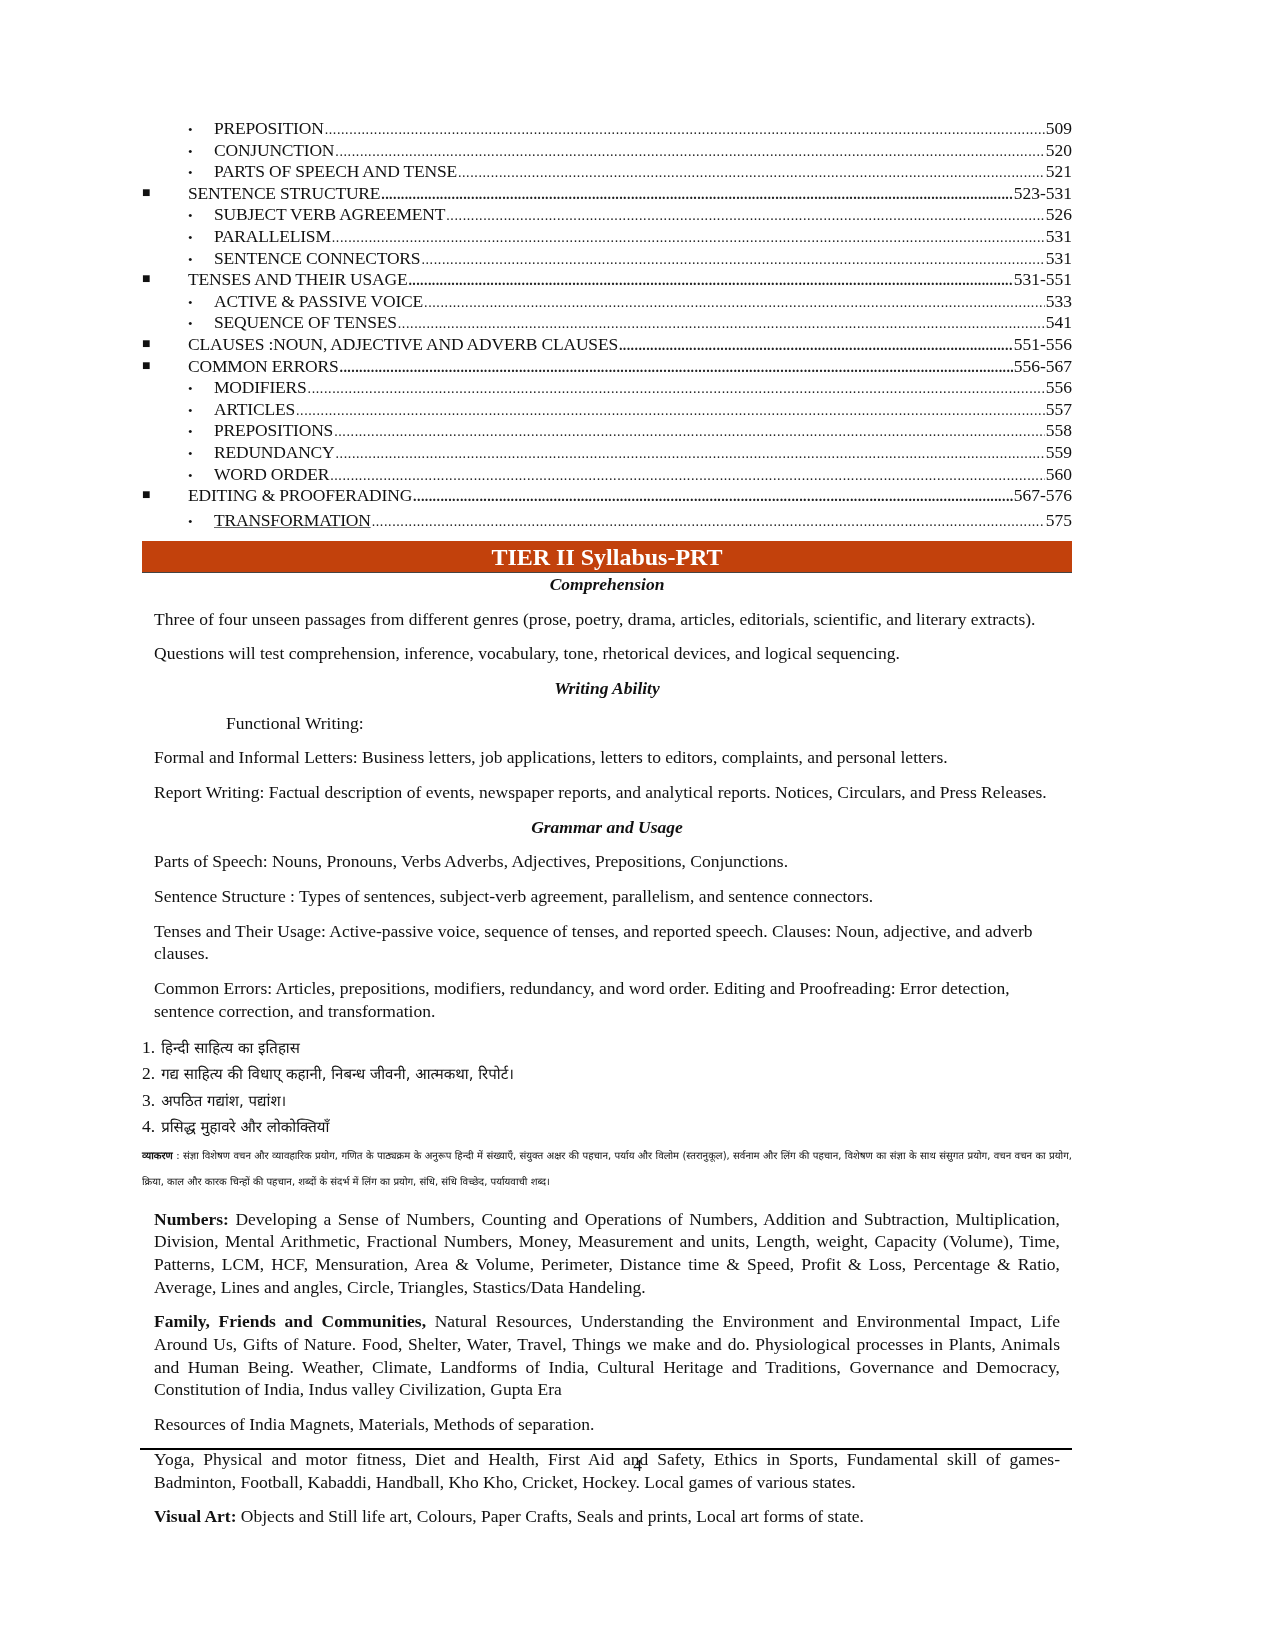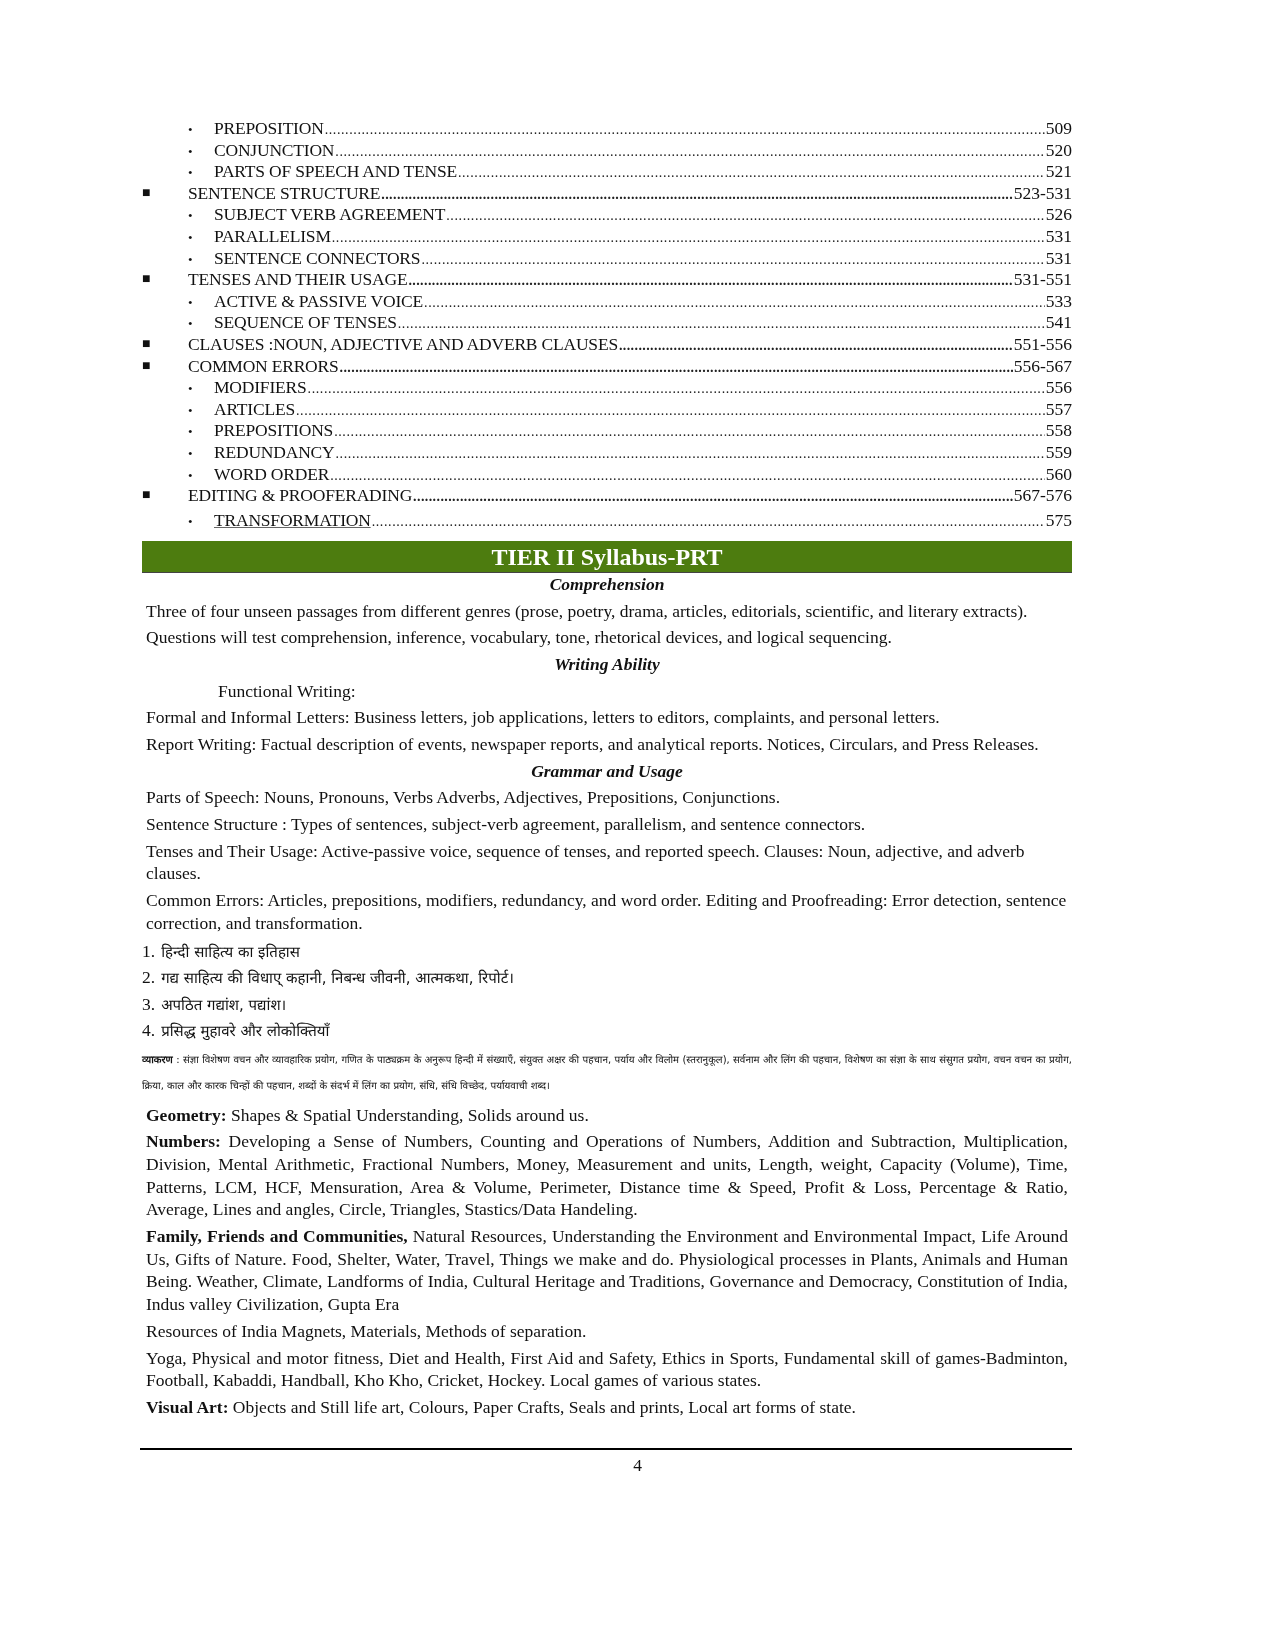--- a/index.html
+++ b/index.html
@@ -25,28 +25,28 @@
     flex: 1 1 auto; overflow: hidden; white-space: nowrap; margin: 0 1px;
     color: #222; letter-spacing: 0.6px; font-size: 14px;
   }
   .toc-row.main .leader { font-weight: bold; letter-spacing: 0.4px; }
   .toc-row .pg { flex: 0 0 auto; text-align: left; }
   .toc-row.underline .label { text-decoration: underline; text-decoration-color: #666; }
   .toc-row.last { margin-top: 3px; }
 
   
   .banner {
-    margin-top: 10px; background: #4d7c0f; color: #fff; text-align: center;
+    margin-top: 10px; background: #c2410c; color: #fff; text-align: center;
     font-weight: bold; font-size: 24px; height: 31px; line-height: 32px;
     border-bottom: 1px solid #444;
   }
 
   
   .subhead { text-align: center; font-weight: bold; font-size: 17.5px; line-height: 22.5px; font-style: italic; }
-  .para { font-size: 17.5px; line-height: 22.7px; margin: 4px; }
+  .para { font-size: 17.5px; line-height: 22.7px; margin: 12px; }
   .para.indent { padding-left: 72px; }
   .justify { text-align: justify; text-align-last: left; }
   .hi {
     font-family: "DejaVu Sans", sans-serif; font-size: 15px; line-height: 25.5px;
   }
   .hi .num { font-family: "Liberation Serif", serif; font-size: 17.5px; margin-right: 6px; }
   .hi-para { font-family: "DejaVu Sans", sans-serif; font-size: 10px; line-height: 26.5px; margin: 2px 0 0 0; text-align: justify; text-align-last: left; }
   .hi-para .lead { font-weight: bold; }
   b.lead { font-weight: bold; }
 
@@ -196,21 +196,20 @@
 
   <div id="hindi-list">
       <div class="hi"><span class="num">1.</span><span>हिन्दी साहित्य का इतिहास</span></div>
       <div class="hi"><span class="num">2.</span><span>गद्य साहित्य की विधाए् कहानी, निबन्ध जीवनी, आत्मकथा, रिपोर्ट।</span></div>
       <div class="hi"><span class="num">3.</span><span>अपठित गद्यांश, पद्यांश।</span></div>
       <div class="hi"><span class="num">4.</span><span>प्रसिद्ध मुहावरे और लोकोक्तियाँ</span></div>
     </div>
 
   <p class="hi-para"><span class="lead">व्याकरण</span><span> : संज्ञा विशेषण वचन और व्यावहारिक प्रयोग, गणित के पाठ्यक्रम के अनुरूप हिन्दी में संख्याएँ, संयुक्त अक्षर की पहचान, पर्याय और विलोम (स्तरानुकूल), सर्वनाम और लिंग की पहचान, विशेषण का संज्ञा के साथ संसुगत प्रयोग, वचन वचन का प्रयोग, क्रिया, काल और कारक चिन्हों की पहचान, शब्दों के संदर्भ में लिंग का प्रयोग, संधि, संधि विच्छेद, पर्यायवाची शब्द।</span></p>
 
-  <p class="para"><b class="lead">Geometry:</b><span> Shapes &amp; Spatial Understanding, Solids around us.</span></p>
   <p class="para justify"><b class="lead">Numbers:</b><span> Developing a Sense of Numbers, Counting and Operations of Numbers, Addition and Subtraction, Multiplication, Division, Mental Arithmetic, Fractional Numbers, Money, Measurement and units, Length, weight, Capacity (Volume), Time, Patterns, LCM, HCF, Mensuration, Area &amp; Volume, Perimeter, Distance time &amp; Speed, Profit &amp; Loss, Percentage &amp; Ratio, Average, Lines and angles, Circle, Triangles, Stastics/Data Handeling.</span></p>
   <p class="para justify"><b class="lead">Family, Friends and Communities,</b><span> Natural Resources, Understanding the Environment and Environmental Impact, Life Around Us, Gifts of Nature. Food, Shelter, Water, Travel, Things we make and do. Physiological processes in Plants, Animals and Human Being. Weather, Climate, Landforms of India, Cultural Heritage and Traditions, Governance and Democracy, Constitution of India, Indus valley Civilization, Gupta Era</span></p>
   <p class="para">Resources of India Magnets, Materials, Methods of separation.</p>
   <p class="para justify">Yoga, Physical and motor fitness, Diet and Health, First Aid and Safety, Ethics in Sports, Fundamental skill of games-Badminton, Football, Kabaddi, Handball, Kho Kho, Cricket, Hockey. Local games of various states.</p>
   <p class="para"><b class="lead">Visual Art:</b><span> Objects and Still life art, Colours, Paper Crafts, Seals and prints, Local art forms of state.</span></p>
 </div>
 
 <div class="footer-rule"></div>
 <div class="page-number">4</div>
 

